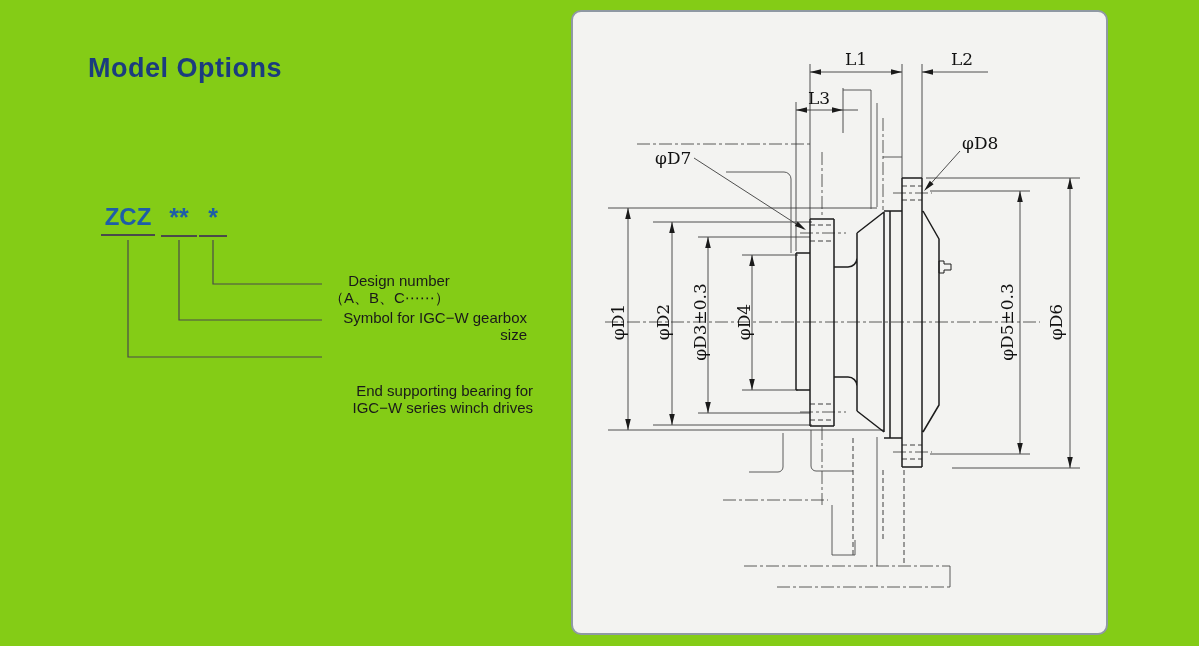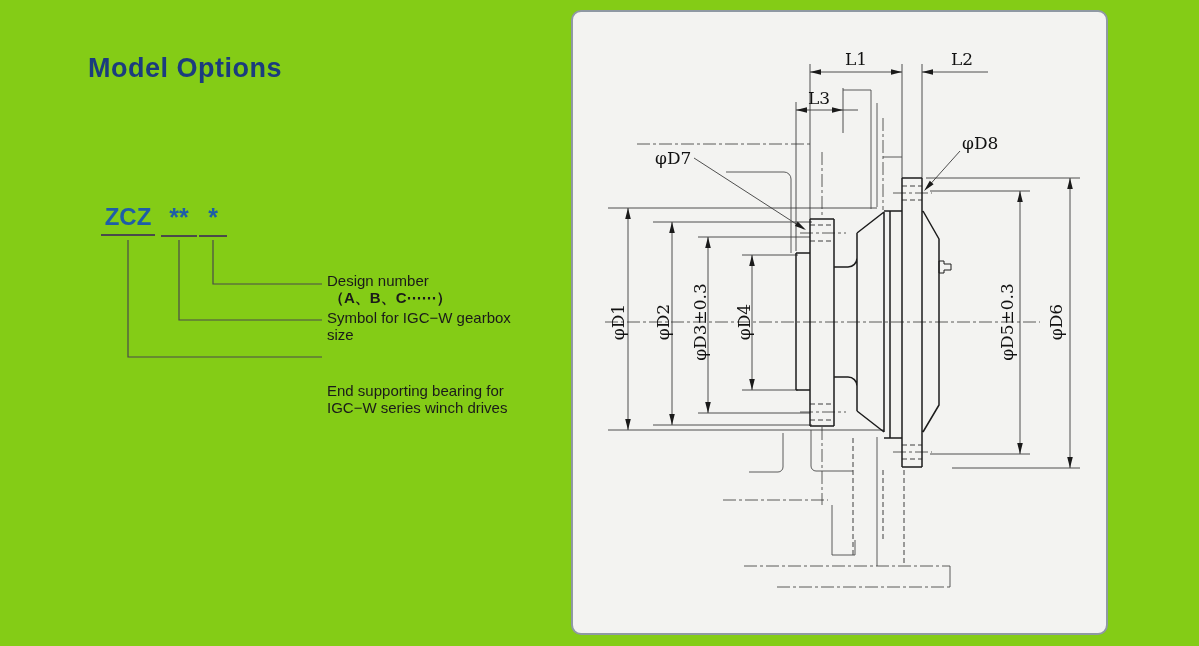--- a/index.html
+++ b/index.html
@@ -6,23 +6,23 @@
   .stage{position:relative;width:1199px;height:646px;background:#84cc16;overflow:hidden;
          font-family:"Liberation Sans", sans-serif;}
   .page-title{position:absolute;left:88px;top:53px;font-size:27px;font-weight:bold;
               color:#1b3c7e;letter-spacing:0.5px;}
   .code-part{position:absolute;top:203px;text-align:center;font-weight:bold;
              color:#1e5da8;font-size:24px;border-bottom:2px solid #4a4a4a;padding-bottom:3px;}
   .code-prefix{left:101px;width:54px;}
   .code-size{left:161px;width:36px;font-size:25px;}
   .code-design{left:199px;width:28px;font-size:25px;}
   .overlay{position:absolute;left:0;top:0;width:1199px;height:646px;pointer-events:none;}
-  .legend{position:absolute;color:#1a1a1a;font-size:15px;line-height:17px;}
+  .legend{position:absolute;color:#1a1a1a;font-size:15px;line-height:17px;text-align:right;}
   .lg1{left:327px;top:272px;}
-  .lg1 .sub{padding-left:2px;font-weight:bold;}
+  .lg1 .sub{padding-left:2px;}
   .lg2{left:327px;top:309px;width:200px;}
   .lg3{left:327px;top:344px;width:206px;margin-top:38px;}
   .panel{position:absolute;left:571px;top:10px;width:537px;height:625px;
          border:2px solid #8f99a3;border-radius:10px;background:#f3f3f1;box-sizing:border-box;}
   .drawing{position:absolute;left:571px;top:10px;width:537px;height:625px;}
   .drawing text{font-family:"DejaVu Serif", serif;font-size:17px;fill:#111;}
 </style>
 </head>
 <body>
 

